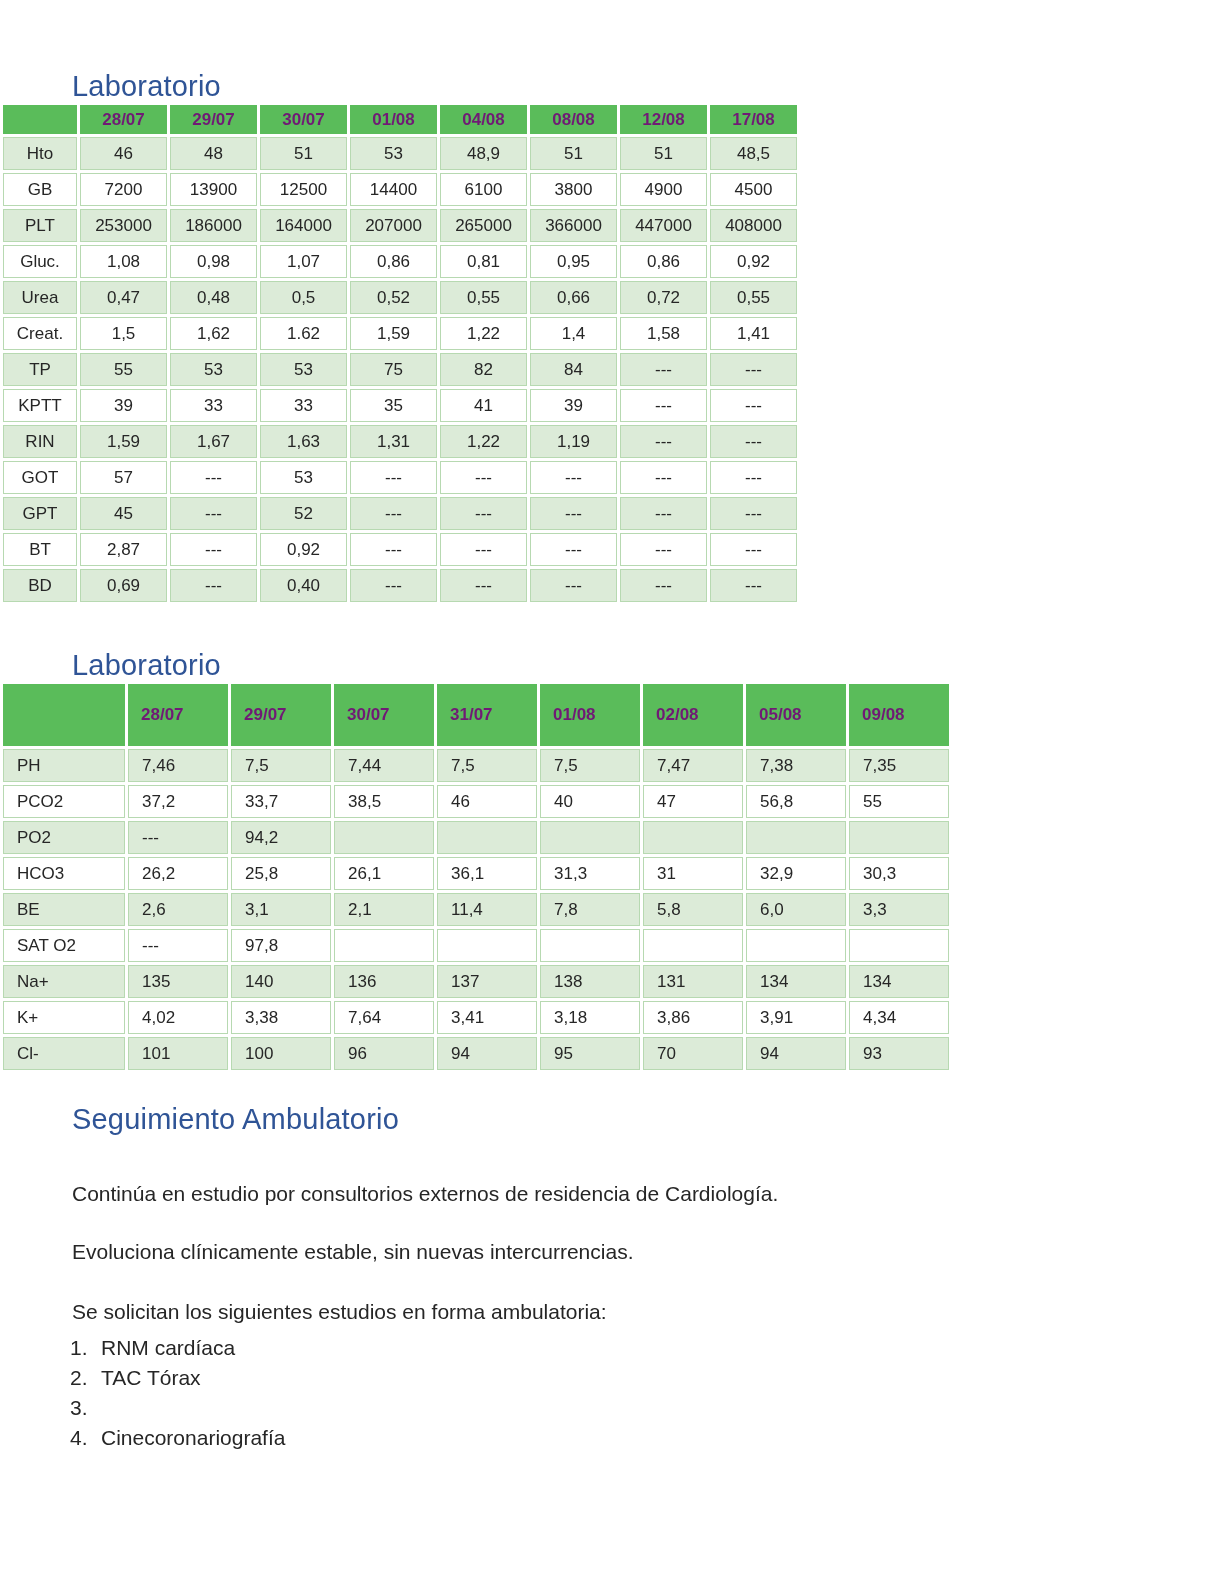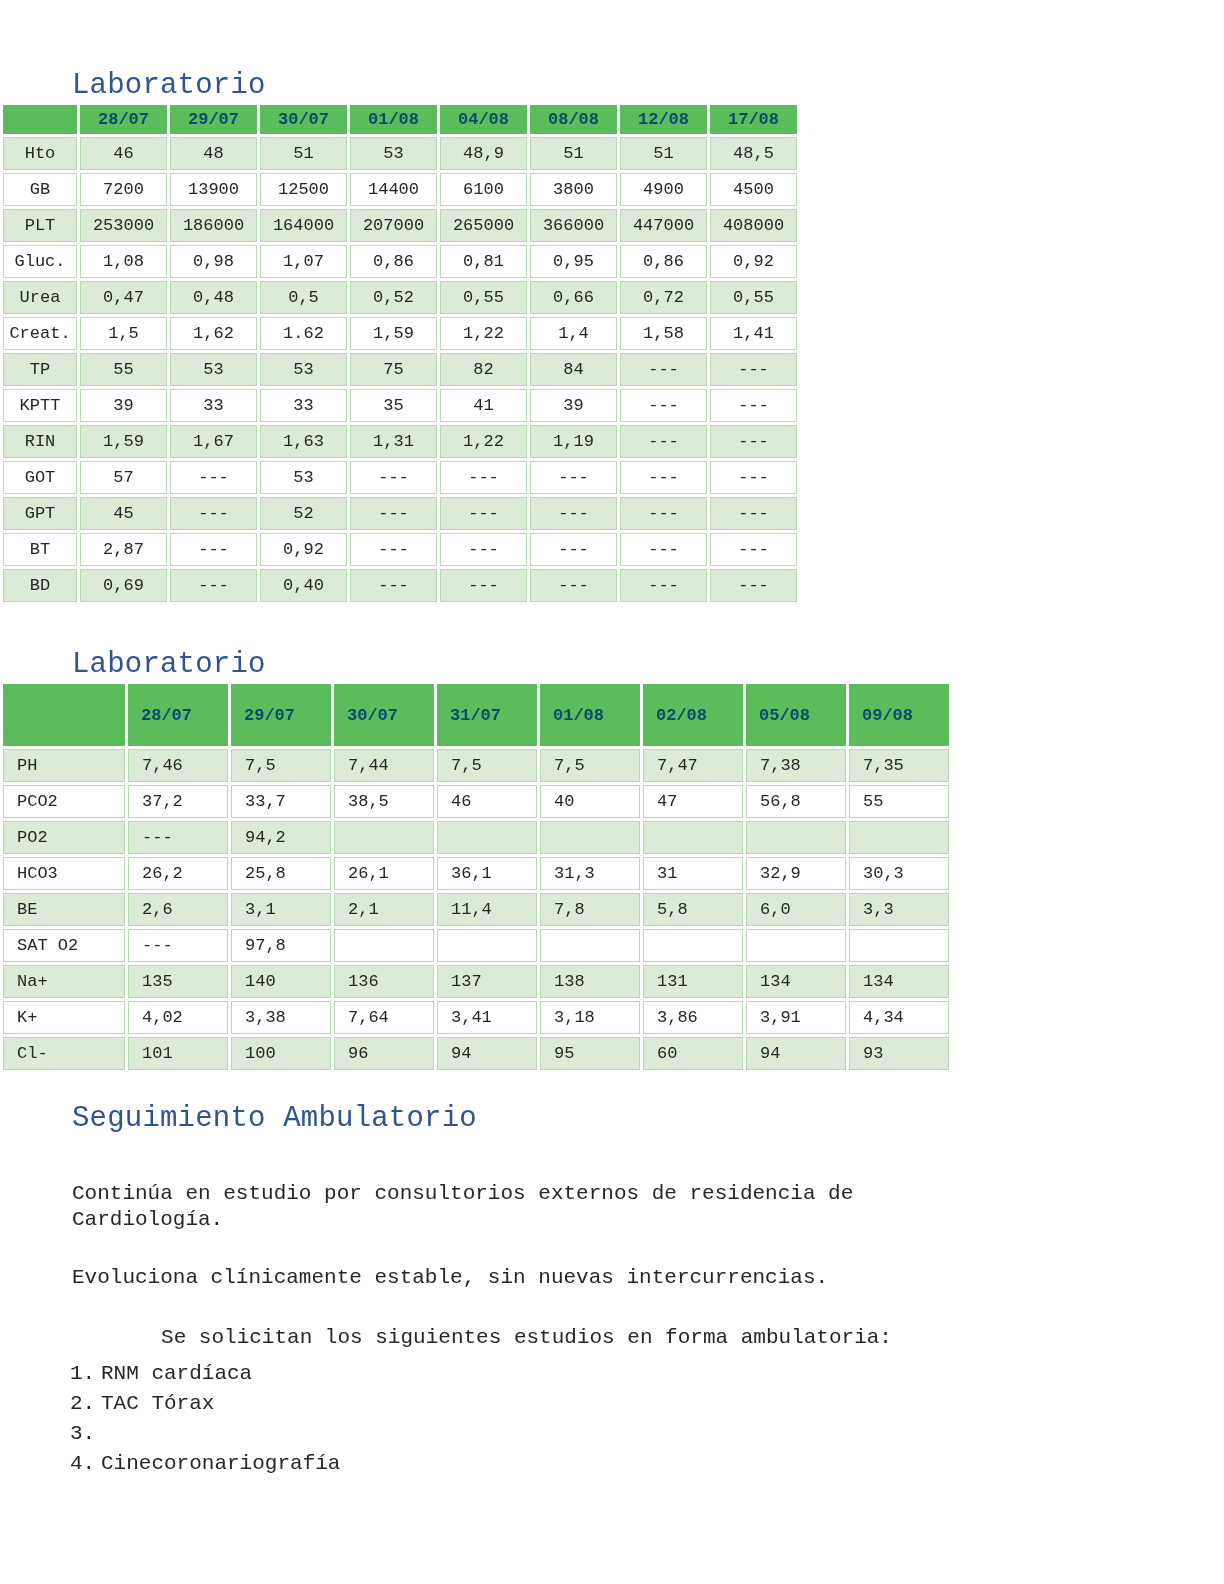--- a/index.html
+++ b/index.html
@@ -5,53 +5,53 @@
   :root{
     --green:#5abc5a;
     --band:#dcebd8;
     --border:#b7d9b1;
     --blue:#2f5496;
     --text:#262626;
   }
   html,body{margin:0;padding:0;background:#ffffff;}
   .page{
     width:981px;height:1584px;background:#ffffff;overflow:hidden;
-    font-family:Liberation Mono, monospace;color:var(--text);
+    font-family:Liberation Sans, sans-serif;color:var(--text);
     position:relative;box-sizing:border-box;
   }
   .heading{
     color:var(--blue);font-weight:400;font-size:29px;line-height:32px;
     margin:0 0 0 72px;letter-spacing:0.2px;
   }
   #lab1-title{padding-top:70px;}
   #lab2-title{margin-top:44px;}
   #followup-title{margin-top:30px;}
   table.lab{
     border-collapse:separate;border-spacing:3px;table-layout:fixed;
   }
   .lab thead th{
-    background:var(--green);font-weight:600;font-size:17px;color:#0c4a6e;
+    background:var(--green);font-weight:600;font-size:17px;color:#701a75;
     overflow:hidden;white-space:nowrap;
   }
   .t1 thead th{height:27px;text-align:center;}
   .t2 thead th{height:60px;text-align:left;padding-left:13px;vertical-align:middle;}
   .lab tbody th,.lab tbody td{
     border:1px solid var(--border);font-size:17px;height:29px;
     font-weight:400;color:var(--text);overflow:hidden;white-space:nowrap;
   }
   .t1 tbody th,.t1 tbody td{text-align:center;}
   .t2 tbody th,.t2 tbody td{text-align:left;padding-left:13px;}
   .lab tr.band th,.lab tr.band td{background:var(--band);}
   .lab tr.plain th,.lab tr.plain td{background:#ffffff;}
   .para{
     font-size:21px;line-height:26px;margin:0 0 0 72px;max-width:1000px;
   }
   #para-0{margin-top:46px;}
   #para-1{margin-top:32px;}
-  #para-2{margin-top:34px;text-align:center;}
+  #para-2{margin-top:34px;}
   .num-list{margin:8px 0 0 70px;}
   .li{display:flex;font-size:21px;line-height:30px;}
   .li .num{width:31px;flex:0 0 31px;}
 </style>
 </head>
 <body>
 
 <div class="page">
 
   <h1 class="heading" id="lab1-title">Laboratorio</h1>
@@ -344,21 +344,21 @@
           <td>3,91</td>
           <td>4,34</td>
         </tr>
         <tr class="band">
           <th>Cl-</th>
           <td>101</td>
           <td>100</td>
           <td>96</td>
           <td>94</td>
           <td>95</td>
-          <td>60</td>
+          <td>70</td>
           <td>94</td>
           <td>93</td>
         </tr>
       </tbody>
     </table>
 
   <h1 class="heading" id="followup-title">Seguimiento Ambulatorio</h1>
 
   <p class="para" id="para-0">Continúa en estudio por consultorios externos de residencia de Cardiología.</p>
 

